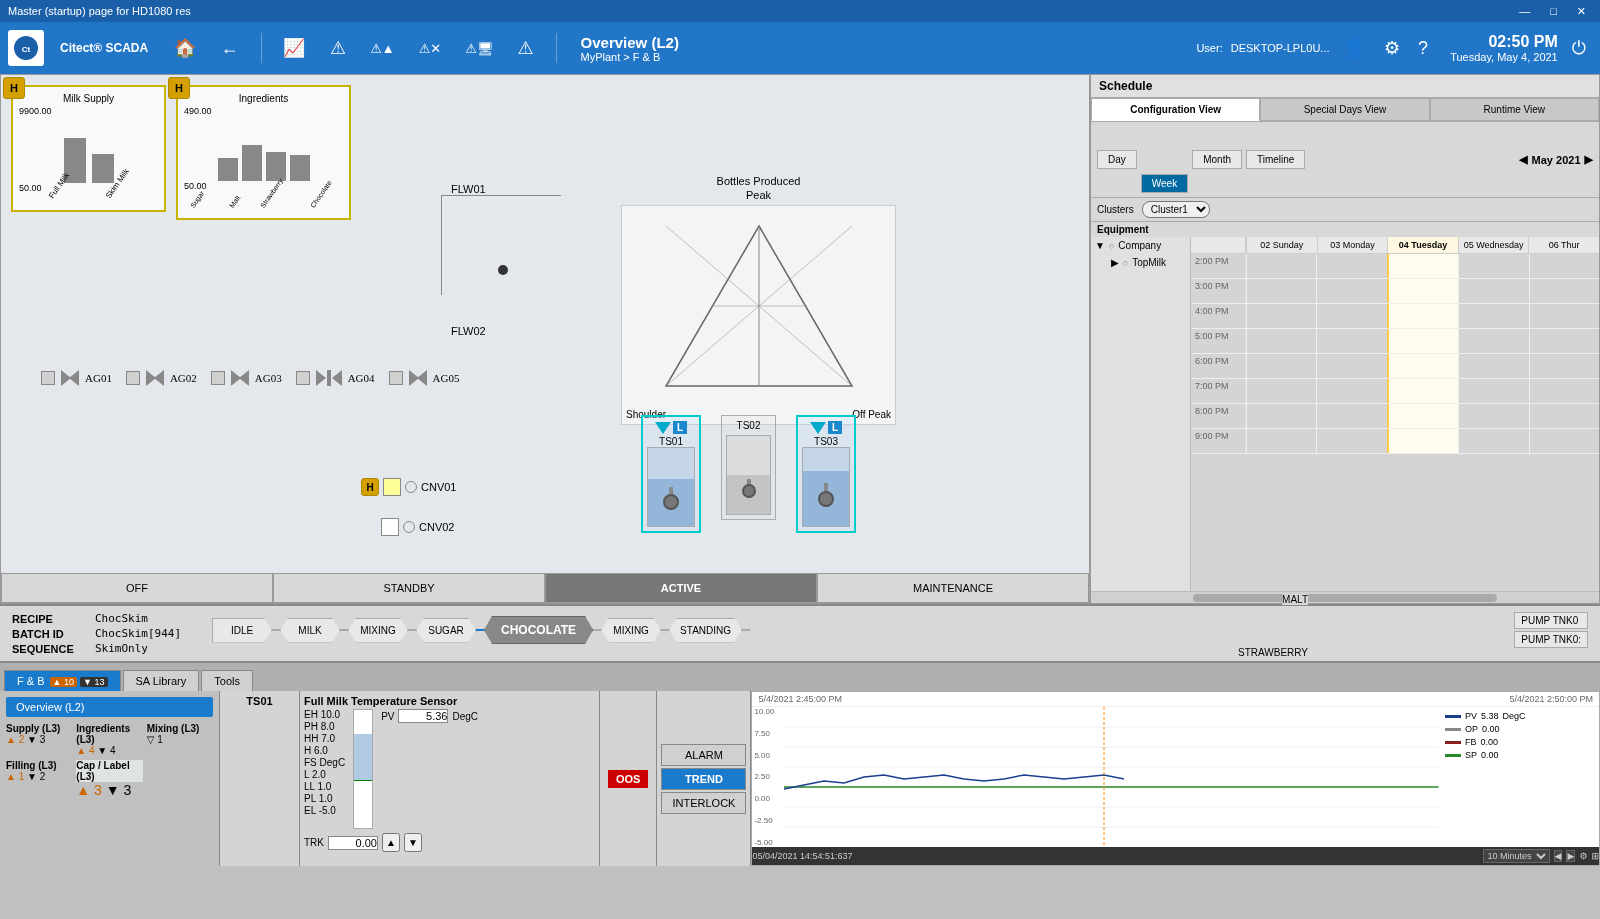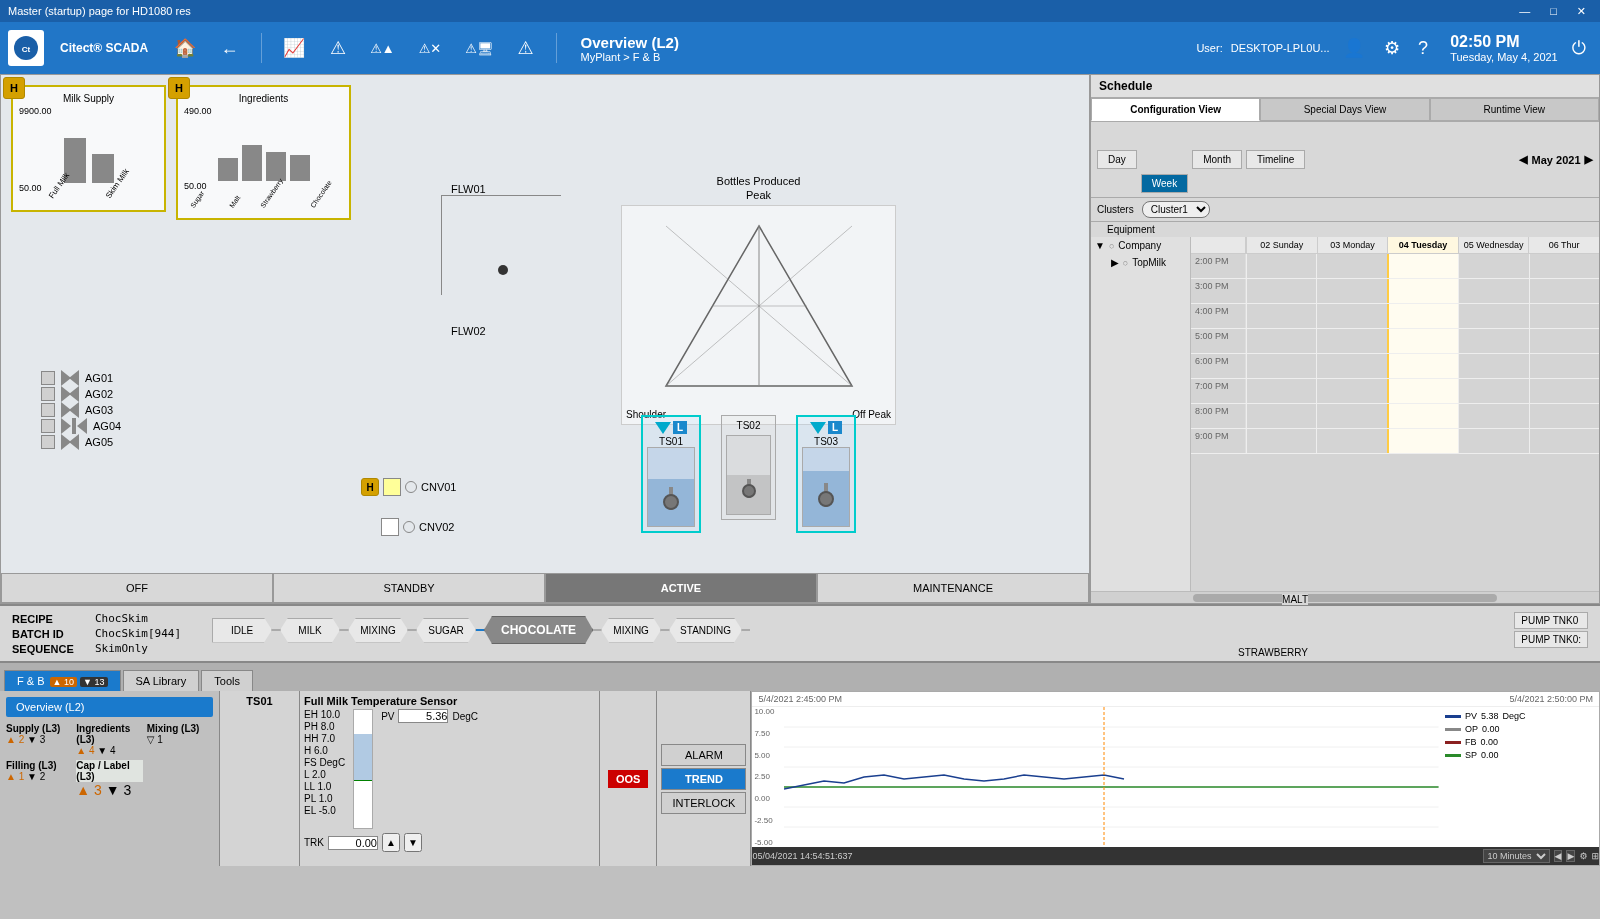--- a/index.html
+++ b/index.html
@@ -13,21 +13,21 @@
 
     
     #toolbar { background: #2176c7; height: 52px; display: flex; align-items: center; padding: 0 8px; gap: 12px; }
     .tb-logo { background: white; border-radius: 3px; width: 36px; height: 36px; display: flex; align-items: center; justify-content: center; margin-right: 4px; }
     .tb-btn { background: transparent; border: none; color: white; cursor: pointer; padding: 4px 6px; font-size: 18px; display: flex; align-items: center; justify-content: center; }
     .tb-separator { width: 1px; height: 30px; background: rgba(255,255,255,0.3); margin: 0 4px; }
     .tb-title-block { margin-left: 8px; color: white; }
     .tb-title-block .main-title { font-size: 15px; font-weight: bold; }
     .tb-title-block .sub-title { font-size: 11px; }
     .tb-right { margin-left: auto; display: flex; align-items: center; gap: 8px; color: white; }
-    .tb-right .datetime { text-align: left; font-size: 13px; font-weight: bold; }
+    .tb-right .datetime { text-align: right; font-size: 13px; font-weight: bold; }
     .tb-icon-group { display: flex; align-items: center; gap: 6px; }
 
     
     #plant-view { flex: 1; background: #e8e8e8; border: 1px solid #999; position: relative; overflow: hidden; }
 
     
     #schedule-panel { width: 510px; background: #d4d4d4; border: 1px solid #999; display: flex; flex-direction: column; }
 
     
     #bottom-area { height: 140px; background: #c8c8c8; border-top: 2px solid #888; display: flex; flex-direction: column; }
@@ -141,21 +141,21 @@
       </div>
     </div>
 
     <div style="position:absolute;top:108px;left:450px;font-size:11px;">FLW01</div>
 
     <div style="position:absolute;top:120px;left:440px;width:120px;height:100px;border:1px solid #888;border-bottom:none;border-right:none;"></div>
     <div style="position:absolute;top:190px;left:497px;width:10px;height:10px;border-radius:50%;background:#333;"></div>
 
     <div style="position:absolute;top:250px;left:450px;font-size:11px;">FLW02</div>
 
-    <div style="position:absolute;top:295px;left:40px;display:flex;flex-direction:column;">
+    <div style="position:absolute;top:295px;left:40px;display:flex;flex-direction:row;gap:14px;font-family:Liberation Serif, serif;">
       <div style="display:flex;align-items:center;gap:6px;">
         <div style="width:14px;height:14px;border:1px solid #888;background:#d0d0d0;"></div>
         <div style="display:flex;align-items:center;">
           <div style="width:0;height:0;border-top:8px solid transparent;border-bottom:8px solid transparent;border-left:10px solid #888;"></div>
           <div style="width:0;height:0;border-top:8px solid transparent;border-bottom:8px solid transparent;border-right:10px solid #888;margin-left:-2px;"></div>
         </div>
         <span>AG01</span>
       </div>
       <div style="display:flex;align-items:center;gap:6px;">
         <div style="width:14px;height:14px;border:1px solid #888;background:#d0d0d0;"></div>
@@ -282,21 +282,21 @@
         <span>May 2021</span>
         <span style="cursor:pointer;">▶</span>
       </span>
     </div>
     <div class="schedule-clusters">
       <span>Clusters</span>
       <select>
         <option>Cluster1</option>
       </select>
     </div>
-    <div style="font-size:10px;padding:2px 16px;background:#d8d8d8;font-weight:normal;">Equipment</div>
+    <div style="font-size:10px;padding:2px 6px;background:#d8d8d8;font-weight:bold;">Equipment</div>
     <div style="display:flex;flex:1;overflow:hidden;">
 
       <div style="width:100px;background:#e0e0e0;border-right:1px solid #bbb;overflow-y:auto;">
         <div class="tree-item" style="padding:3px 4px;font-size:10px;cursor:pointer;">
           <span>▼</span>
           <span style="color:#888;font-size:9px;">○</span>
           <span>Company</span>
         </div>
         <div style="padding-left:16px;">
           <div class="tree-item" style="padding:3px 4px;font-size:10px;cursor:pointer;">

